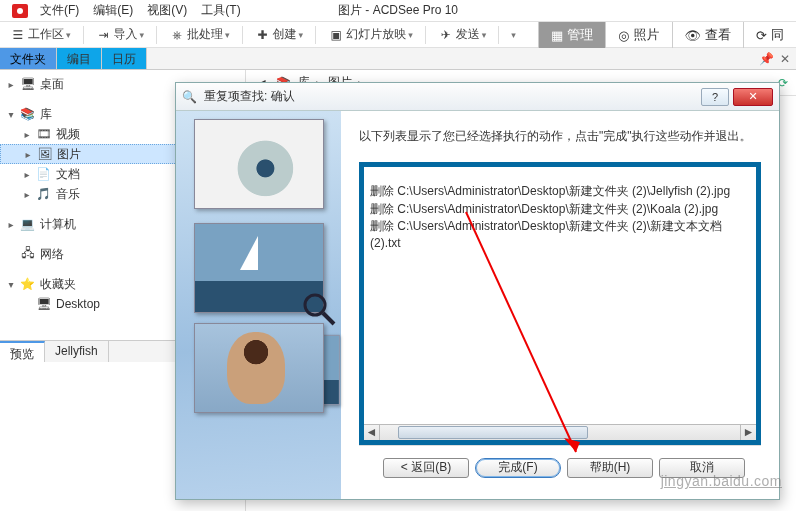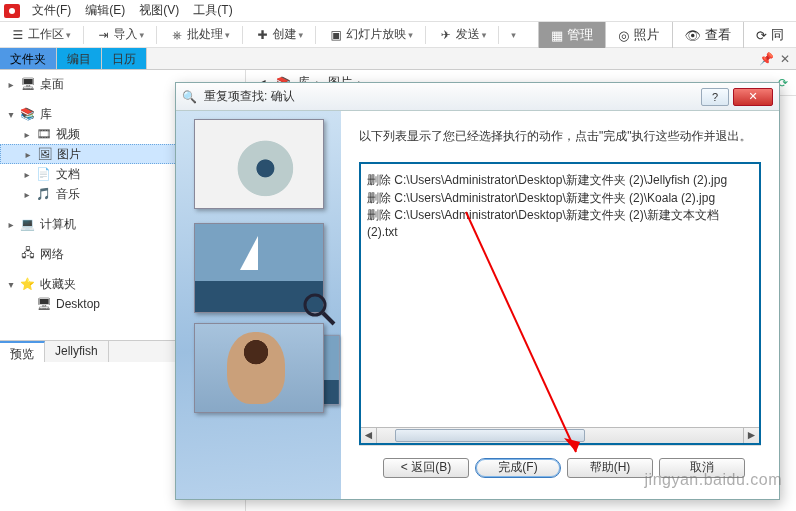--- a/index.html
+++ b/index.html
@@ -1,19 +1,19 @@
 <!DOCTYPE html>
 <html><head>
 <meta charset="utf-8">
 <style>
 * { box-sizing: border-box; margin: 0; padding: 0; font-family: "Microsoft YaHei", "SimSun", sans-serif; }
 body { background: #fff; width: 796px; height: 511px; overflow: hidden; font-size: 12px; color: #333; position: relative; }
 
 
-.menubar { height: 22px; display: flex; align-items: center; padding-left: 4px; gap: 2px; border-bottom: 1px solid #e0e0e0; }
+.menubar { height: 22px; display: flex; align-items: center; padding-left: 12px; gap: 2px; border-bottom: 1px solid #e0e0e0; }
 .cam-icon { width: 16px; height: 14px; background: #d22; border-radius: 2px; display: inline-block; margin-right: 4px; position: relative; }
 .cam-icon::after { content:""; position:absolute; width:6px; height:6px; background:#fff; border-radius:50%; top:4px; left:5px; }
 .menu-item { padding: 2px 6px; cursor: default; }
 .title-center { position: absolute; left: 50%; transform: translateX(-50%); top: 2px; }
 
 
 .toolbar { height: 26px; display: flex; align-items: center; padding: 0 6px; gap: 6px; border-bottom: 1px solid #e0e0e0; position: relative; }
 .tool { display: flex; align-items: center; gap: 2px; padding: 2px 4px; color: #444; }
 .tool .chev { font-size: 9px; color: #777; }
 .sep { width: 1px; height: 18px; background: #ddd; margin: 0 2px; }
@@ -57,46 +57,47 @@
 .thumb { width: 130px; height: 90px; background: #fff; border: 1px solid #889; margin: 0 auto 14px; box-shadow: 2px 2px 4px rgba(0,0,0,.3); position:relative; overflow:hidden; }
 .eye { background: radial-gradient(circle at 55% 55%, #2a506e 0 10%, #bcc 11% 32%, #f2f2f2 33% 100%); }
 .sail { background: linear-gradient(#79a2c2 0 65%, #2a5170 65% 100%); position:relative;}
 .sail::after{content:""; position:absolute; left:45px; top:12px; width:0; height:0; border-left:18px solid transparent; border-right:0 solid transparent; border-bottom:34px solid #fff;}
 .sail2 { transform: translate(40px,-2px) scale(.78); position:absolute; }
 .mag { position:absolute; right:-4px; bottom:-4px; width:36px; height:36px; }
 .face { background: linear-gradient(#a7c3dd,#88a8c6); }
 .face::after{content:""; position:absolute; left:32px; top:8px; width:58px; height:72px; background: radial-gradient(circle at 50% 28%, #4a2a1a 0 20%, #caa07a 21% 100%); border-radius: 46% 46% 40% 40%; }
 .dlg-right { flex:1; padding: 16px 18px 10px; display:flex; flex-direction:column; }
 .instr { margin-bottom: 16px; line-height: 1.6; }
-.listbox { flex:1; border: 2px solid #0369a1; background:#fff; padding: 8px 6px; font-family: "SimSun", monospace; font-size: 12px; line-height: 1.45; overflow:hidden; position:relative; }
+.listbox { flex:1; border: 5px solid #0369a1; background:#fff; padding: 16px 6px; font-family: "SimSun", monospace; font-size: 12px; line-height: 1.45; overflow:hidden; position:relative; }
 .hscroll { position:absolute; left:0; right:0; bottom:0; height:16px; background: linear-gradient(#f3f3f3,#e4e4e4); border-top:1px solid #bbb; display:flex; }
 .hscroll .track{ flex:1; position:relative; }
 .hscroll .thumb2{ position:absolute; left:18px; width:190px; top:1px; bottom:1px; background: linear-gradient(#e9f0f7,#cdd9e4); border:1px solid #9ab; border-radius:2px;}
 .hscroll .ar{ width:16px; display:flex; align-items:center; justify-content:center; color:#555; border-left:1px solid #bbb;}
 .hscroll .ar:first-child{border-left:none;border-right:1px solid #bbb;}
 .dlg-btns { height: 44px; display:flex; align-items:center; justify-content:flex-end; gap:6px; padding: 0 16px; border-top: 1px solid #ddd; }
 .btn { min-width: 86px; height: 20px; border: 1px solid #8a8a8a; background: linear-gradient(#fefefe,#e4e4e4); border-radius: 3px; font-size: 12px; display:flex; align-items:center; justify-content:center; }
 .btn.primary { border-color:#3b7bbf; box-shadow: 0 0 0 1px #7fb5e8 inset; border-radius: 11px; }
 
 
 .arrow { position:absolute; left:456px; top:202px; pointer-events:none; }
 
-.watermark { position:absolute; right:14px; bottom:22px; color: rgba(120,120,120,.6); font-size:16px; letter-spacing:.5px; }
+.watermark { position:absolute; right:14px; bottom:22px; color: rgba(120,120,120,.6); font-size:14px; letter-spacing:.5px;text-decoration:underline; }
 
 svg { display:block; }
 </style>
 </head>
 <body>
 
 <div class="menubar">
   <span class="cam-icon"></span>
   <span class="menu-item">文件(F)</span>
   <span class="menu-item">编辑(E)</span>
   <span class="menu-item">视图(V)</span>
   <span class="menu-item">工具(T)</span>
+  <span class="title-center">图片 - ACDSee Pro 10</span>
 </div>
 
 <div class="toolbar">
   <span class="tool">
     <span class="icn">☰</span>
     <span>工作区</span>
       <span class="chev">▾</span>
   </span>
     <span class="sep"></span>
   <span class="tool">

